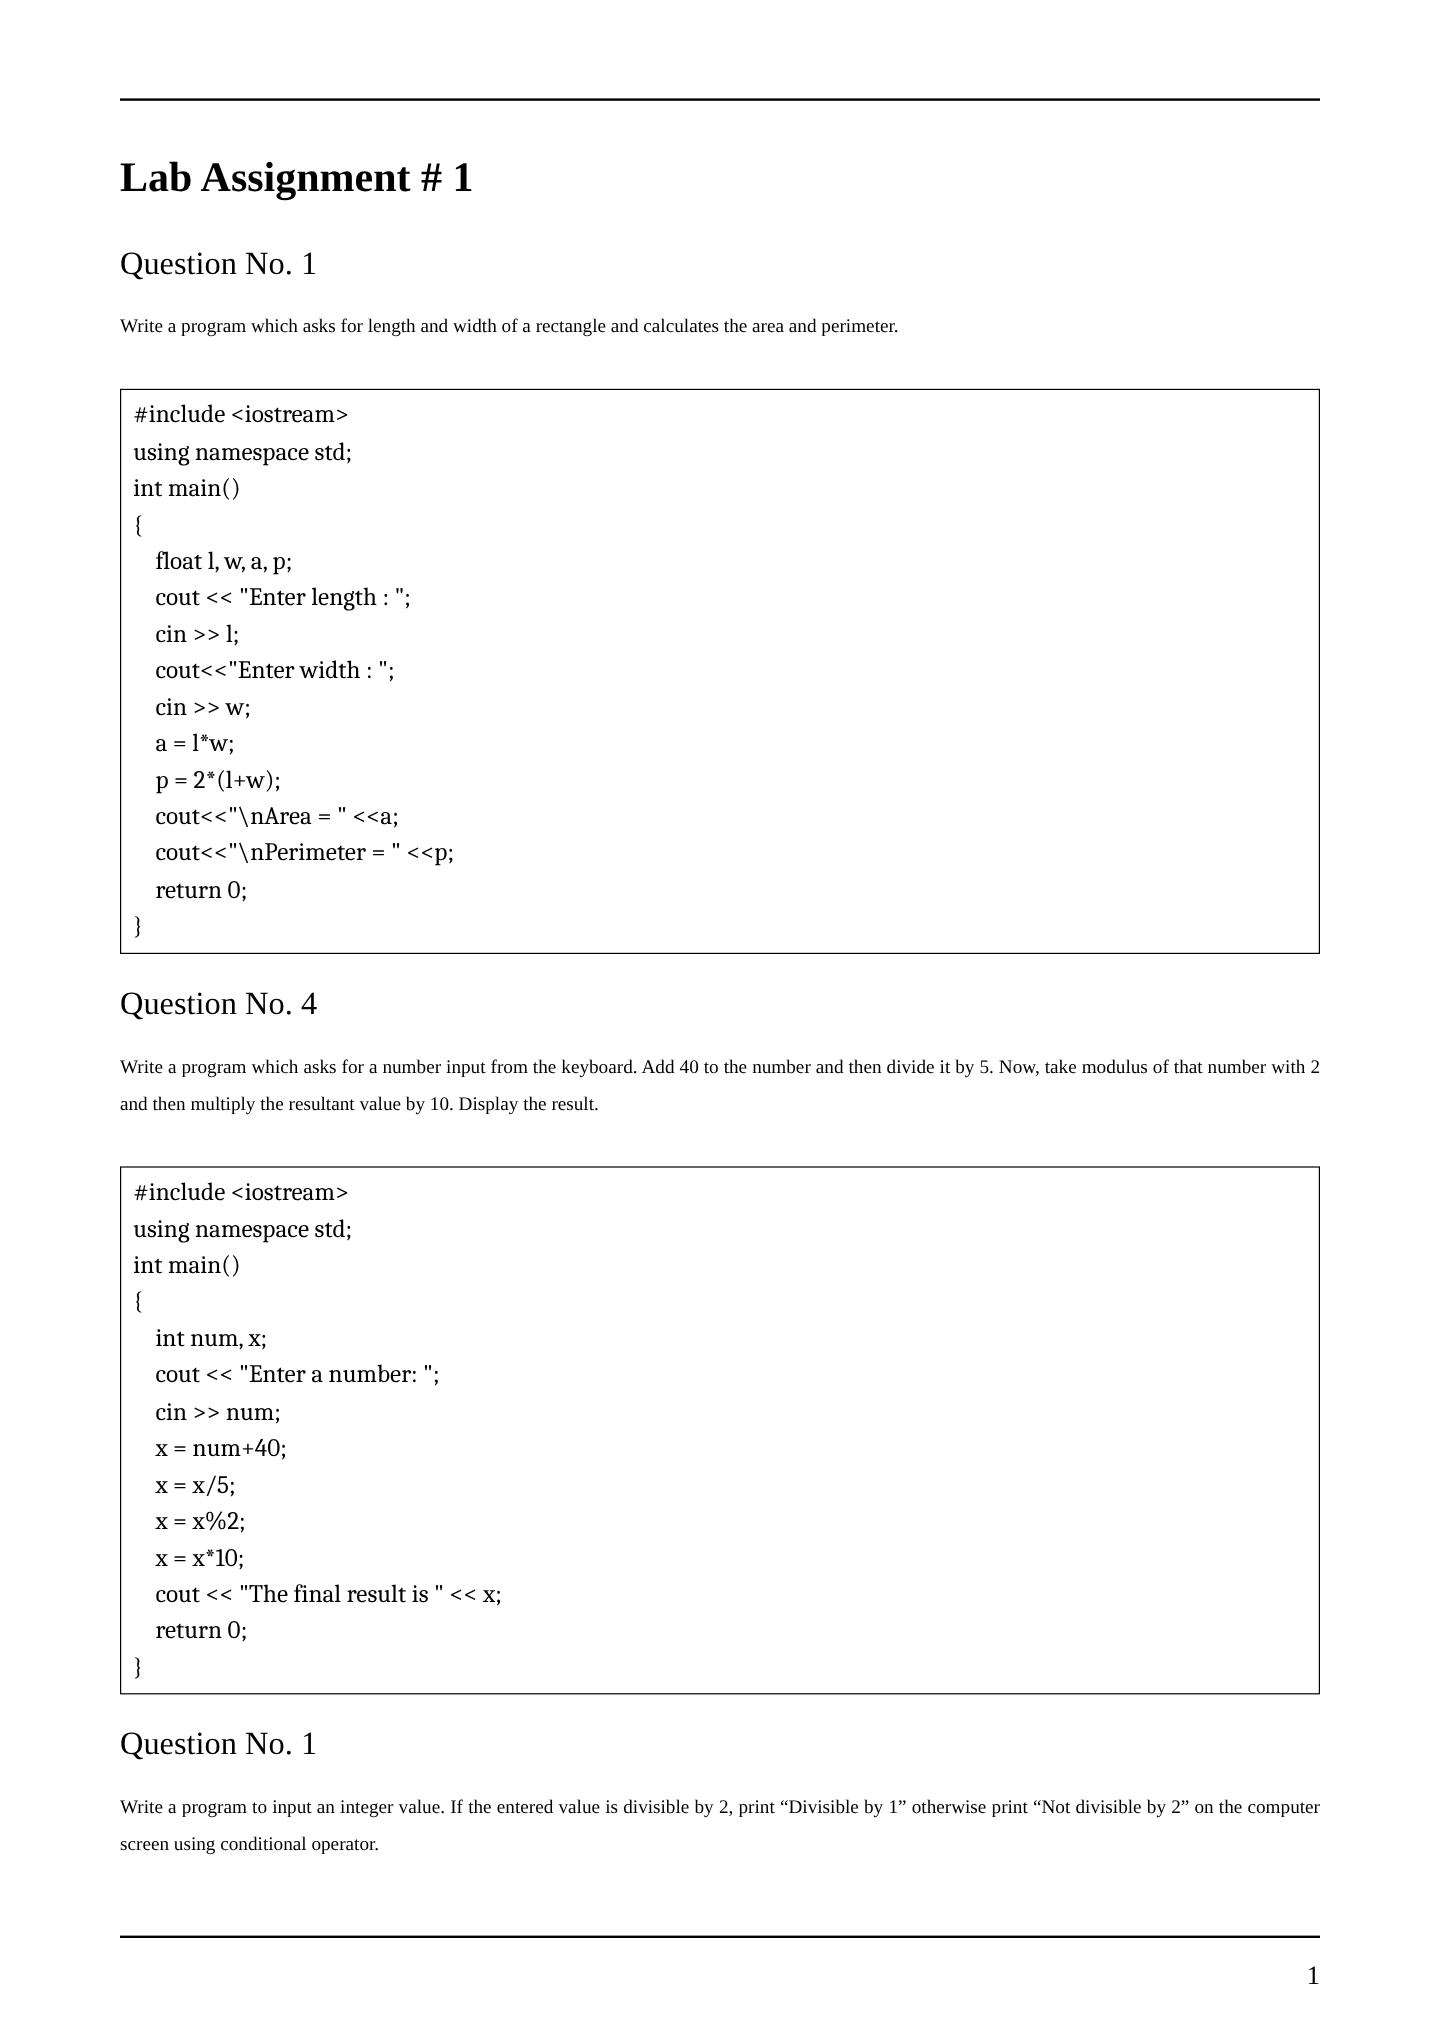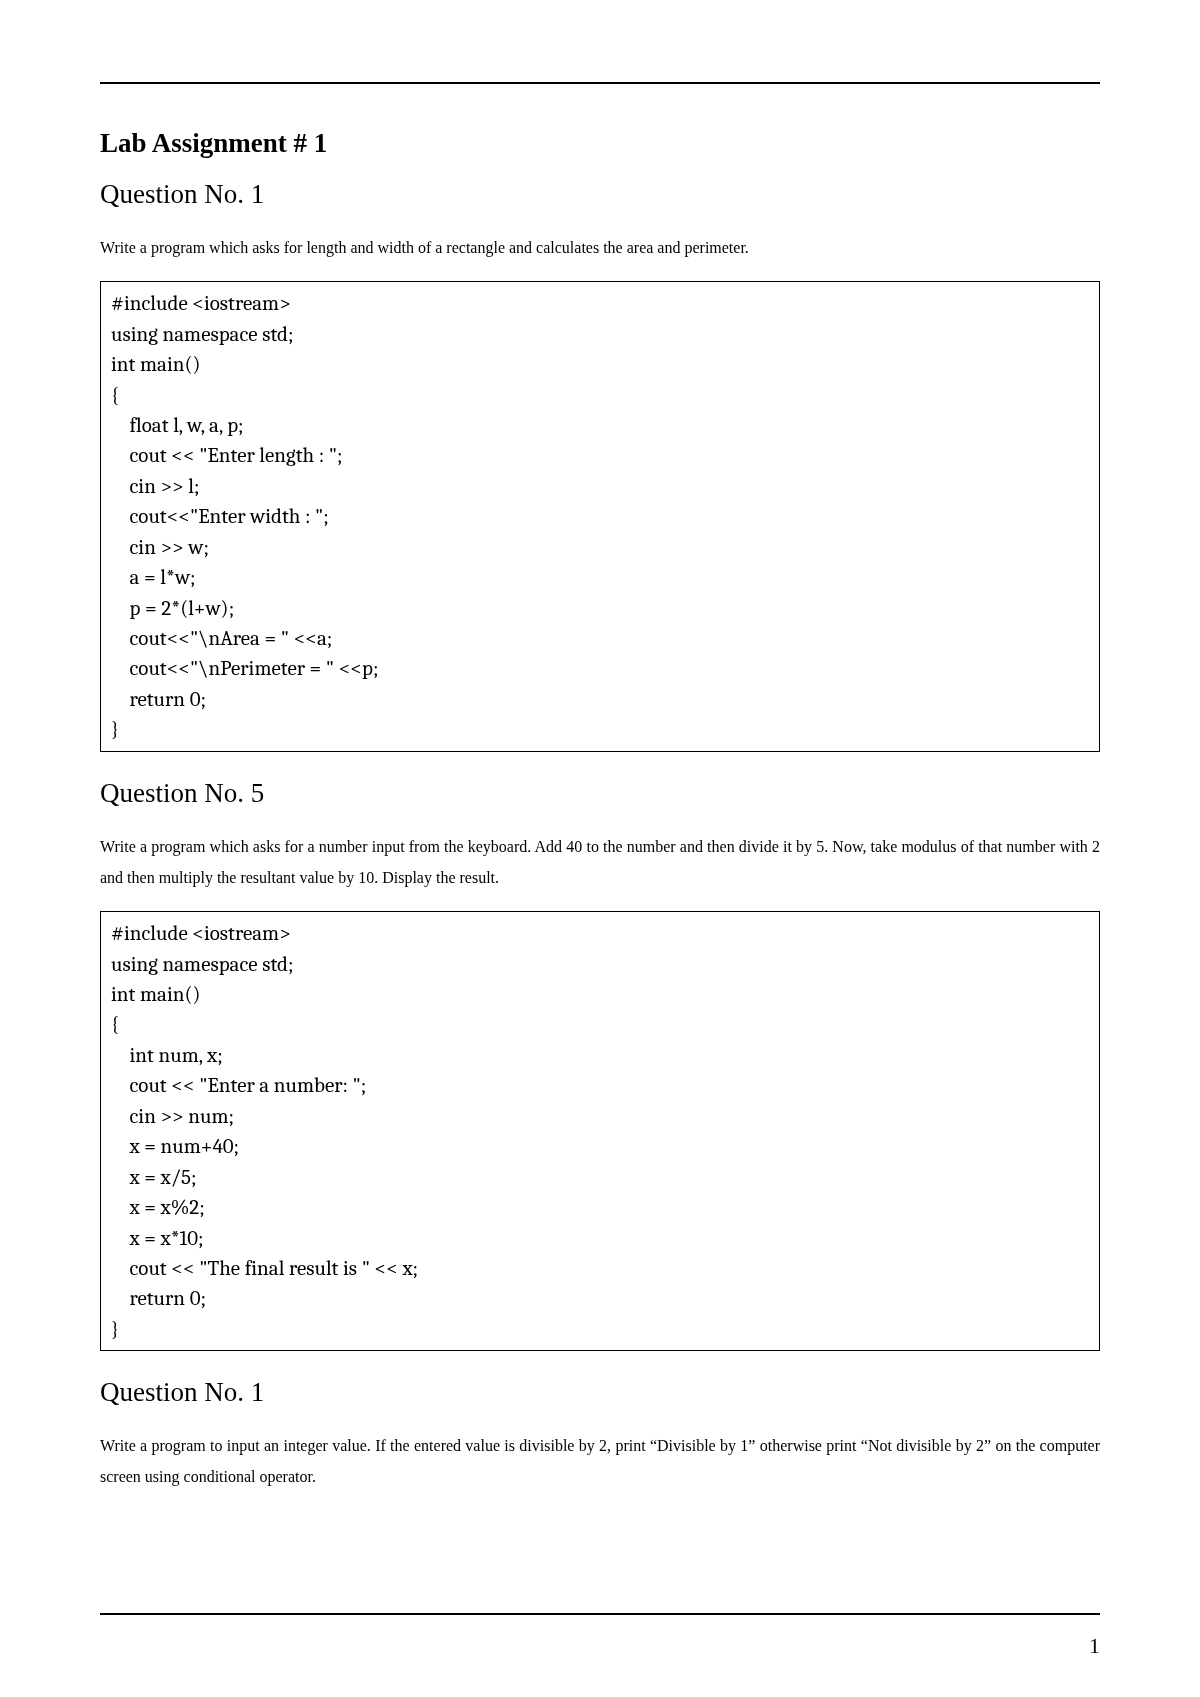--- a/index.html
+++ b/index.html
@@ -27,43 +27,44 @@
       bottom: 82px;
       border-top: 2.5px solid #000;
     }
     .page-number {
       position: absolute;
       right: 100px;
       bottom: 38px;
       font-size: 22px;
     }
     h1.assignment-title {
-      font-size: 27px;
+      font-size: 35px;
       font-weight: bold;
-      margin-bottom: 20px;
+      margin-bottom: 36px;
     }
     h2.question-heading {
       font-size: 27px;
       font-weight: normal;
       margin-bottom: 22px;
     }
     p.question-text {
       font-size: 16px;
       line-height: 1.95;
       text-align: justify;
       margin-bottom: 18px;
     }
     .code-box {
       border: 1.5px solid #000;
       padding: 6px 10px 6px 10px;
       font-family: Cambria, Georgia, "Times New Roman", serif;
       font-size: 21px;
       line-height: 1.45;
       white-space: pre;
       margin-bottom: 26px;
+      margin-top: 36px;
     }
   </style>
 </head>
 <body>
 
 <div class="top-rule"></div>
 
 <h1 class="assignment-title">Lab Assignment # 1</h1>
 
 <h2 class="question-heading">Question No. 1</h2>
@@ -77,21 +78,21 @@
     cin &gt;&gt; l;
     cout&lt;&lt;"Enter width : ";
     cin &gt;&gt; w;
     a = l*w;
     p = 2*(l+w);
     cout&lt;&lt;"\nArea = " &lt;&lt;a;
     cout&lt;&lt;"\nPerimeter = " &lt;&lt;p;
     return 0;
 }</div>
 
-<h2 class="question-heading">Question No. 5</h2>
+<h2 class="question-heading">Question No. 4</h2>
 <p class="question-text">Write a program which asks for a number input from the keyboard. Add 40 to the number and then divide it by 5. Now, take modulus of that number with 2 and then multiply the resultant value by 10. Display the result.</p>
 <div class="code-box">#include &lt;iostream&gt;
 using namespace std;
 int main()
 {
     int num, x;
     cout &lt;&lt; "Enter a number: ";
     cin &gt;&gt; num;
     x = num+40;
     x = x/5;

